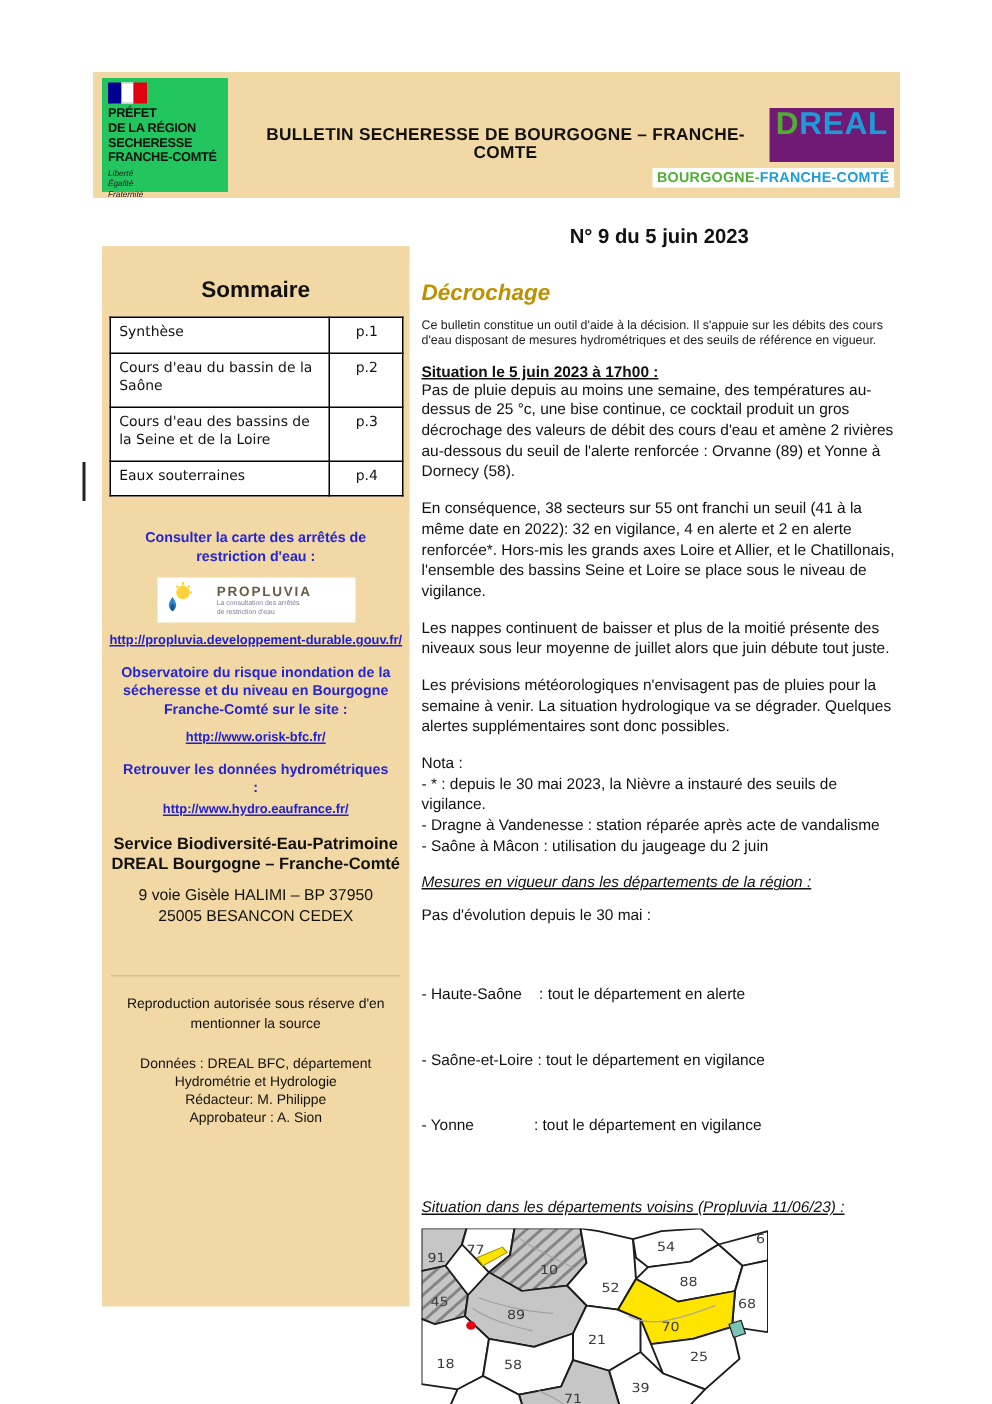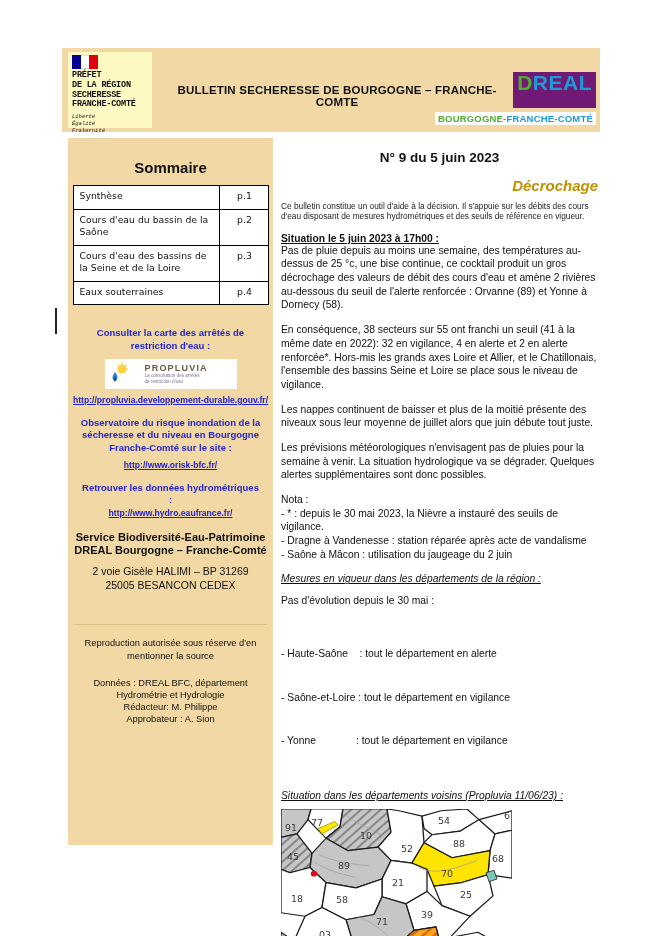--- a/index.html
+++ b/index.html
@@ -2,41 +2,41 @@
 <html style="--tan: #f1d8a4; --link-blue: #2121cc; --heading-blue: #2525d0; --gold: #bf9000; --map-grey: #c6c6c6; --map-grey-hatch: #858585; --map-yellow: #ffe400; --map-orange: #ffa41e; --map-orange-hatch: #d96d00; --dreal-green: #4fae32; --dreal-blue: #1b9cd8; --flag-blue: #000091; --flag-red: #e1000f; --red-marker: #e30613;"><head>
 <meta charset="utf-8">
 <style>
   html,body{margin:0;padding:0;}
   body{width:661px;height:936px;background:#fff;position:relative;overflow:hidden;
        font-family:"Liberation Sans",sans-serif;color:#111;}
   .page{position:absolute;inset:0;}
 
   
   .header{position:absolute;left:62px;top:48px;width:538px;height:84px;background:var(--tan);}
-  .prefect{position:absolute;left:6px;top:4px;width:84px;height:76px;background:#fef9c3;padding:3px 4px;box-sizing:border-box;font-family:Liberation Mono, monospace;}
+  .prefect{position:absolute;left:6px;top:4px;width:84px;height:76px;background:#22c55e;padding:3px 4px;box-sizing:border-box;}
   .flag{display:flex;width:26px;height:14px;margin-bottom:2px;}
   .flag span{flex:1;}
   .f-b{background:var(--flag-blue);}
   .f-w{background:#fff;border-top:1px solid #ddd;border-bottom:1px solid #ddd;}
   .f-r{background:var(--flag-red);}
   .prefect .l{font-size:8.5px;font-weight:bold;line-height:1.15;letter-spacing:-.2px;}
   .prefect .motto{font-size:5.5px;font-style:italic;line-height:1.3;margin-top:3px;color:#222;}
   .h-title{position:absolute;left:100px;top:36px;width:350px;text-align:center;
            font-size:11.5px;font-weight:bold;letter-spacing:.2px;}
   .dreal{position:absolute;right:4px;bottom:6px;text-align:right;}
   .dreal-word{display:inline-block;background:#701a75;padding:0 4px 15px;font-size:21px;font-weight:bold;
               font-family:"Liberation Sans",sans-serif;letter-spacing:.5px;line-height:1;}
   .dreal-d{color:var(--dreal-green);}
   .dreal-real{color:var(--dreal-blue);}
   .dreal-sub{display:inline-block;background:#fff;padding:1px 3px;margin-top:2px;font-size:9.5px;font-weight:bold;letter-spacing:.2px;}
   .dreal-r1{color:var(--dreal-green);}
   .dreal-r2{color:var(--dreal-blue);}
 
   
-  .sidebar{position:absolute;left:68px;top:138px;width:205px;height:707px;background:var(--tan);
+  .sidebar{position:absolute;left:68px;top:164px;width:205px;height:707px;background:var(--tan);
            box-sizing:border-box;overflow:hidden;}
   .som-title{margin-top:21px;text-align:center;font-weight:bold;font-size:15px;}
   table.toc{margin:9px auto 0;width:196px;border-collapse:collapse;background:#fff;
             font-family:"DejaVu Sans",sans-serif;font-size:9.3px;}
   table.toc td{border:1.6px solid #000;padding:4px 4px 6px 6px;line-height:1.35;}
   table.toc td.pg{width:38px;text-align:center;vertical-align:top;}
   .blue-head{color:var(--heading-blue);font-weight:bold;font-size:9.5px;text-align:center;
              line-height:1.3;padding:0 12px;}
   .mt22{margin-top:22px;} .mt12{margin-top:12px;} .mt10{margin-top:10px;}
   .propluvia{margin:7px auto 0;width:132px;background:#fff;display:flex;align-items:center;
@@ -48,21 +48,21 @@
   .big-black{font-size:12.5px;text-align:center;line-height:1.25;margin-top:8px;padding:0 6px;color:#1a1a1a;}
   .org{font-size:11px;font-weight:bold;text-align:center;line-height:1.25;margin-top:13px;}
   .addr{font-size:10.5px;text-align:center;line-height:1.3;margin-top:7px;}
   .divider{margin:32px 6px 0;border-top:1px solid #dcc08a;}
   .small-center{font-size:9.3px;text-align:center;line-height:1.3;margin-top:12px;padding:0 6px;}
   .revbar{position:absolute;left:55px;top:308px;width:2px;height:26px;background:#222;}
 
   
   .main{position:absolute;left:281px;top:150px;width:317px;}
   .issue{font-size:13.5px;font-weight:bold;text-align:center;}
-  .headline{font-size:15px;font-weight:bold;font-style:italic;color:var(--gold);text-align:right;margin-top:12px;}
+  .headline{font-size:15px;font-weight:bold;font-style:italic;color:var(--gold);text-align:left;margin-top:22px;}
   .intro{font-size:8.3px;line-height:1.25;margin-top:7px;color:#222;}
   .sit-head{font-size:10.3px;font-weight:bold;text-decoration:underline;margin-top:11px;}
   p.body, .nota div{font-size:10.3px;line-height:1.33;margin:0;}
   p.body{margin-bottom:11px;}
   p.first{margin-top:0;}
   .nota{margin-bottom:11px;}
   .sec-head{font-size:10.3px;font-style:italic;text-decoration:underline;margin-top:12px;}
   .plain{font-size:10.3px;margin-top:11px;}
   .mes-lines{font-size:10.3px;line-height:1.42;margin-top:11px;white-space:pre-wrap;}
   .mapwrap{margin-top:8px;width:231px;}
@@ -165,21 +165,21 @@
     <a class="link mt10" href="#">http://www.orisk-bfc.fr/</a>
 
     <div class="blue-head mt12">Retrouver les données hydrométriques :</div>
     <a class="link" style="margin-top:1px" href="#">http://www.hydro.eaufrance.fr/</a>
 
     <div class="org">
       <div>Service Biodiversité-Eau-Patrimoine</div>
       <div>DREAL Bourgogne – Franche-Comté</div>
     </div>
     <div class="addr">
-      <div>2 voie Gisèle HALIMI – BP 31269</div>
+      <div>9 voie Gisèle HALIMI – BP 37950</div>
       <div>25005 BESANCON CEDEX</div>
     </div>
 
     <div class="divider"></div>
     <div class="small-center">Reproduction autorisée sous réserve d'en mentionner la source</div>
     <div class="small-center" style="margin-top:15px">
       <div>Données : DREAL BFC, département Hydrométrie et Hydrologie</div>
       <div>Rédacteur: M. Philippe</div>
       <div>Approbateur : A. Sion</div>
     </div>

